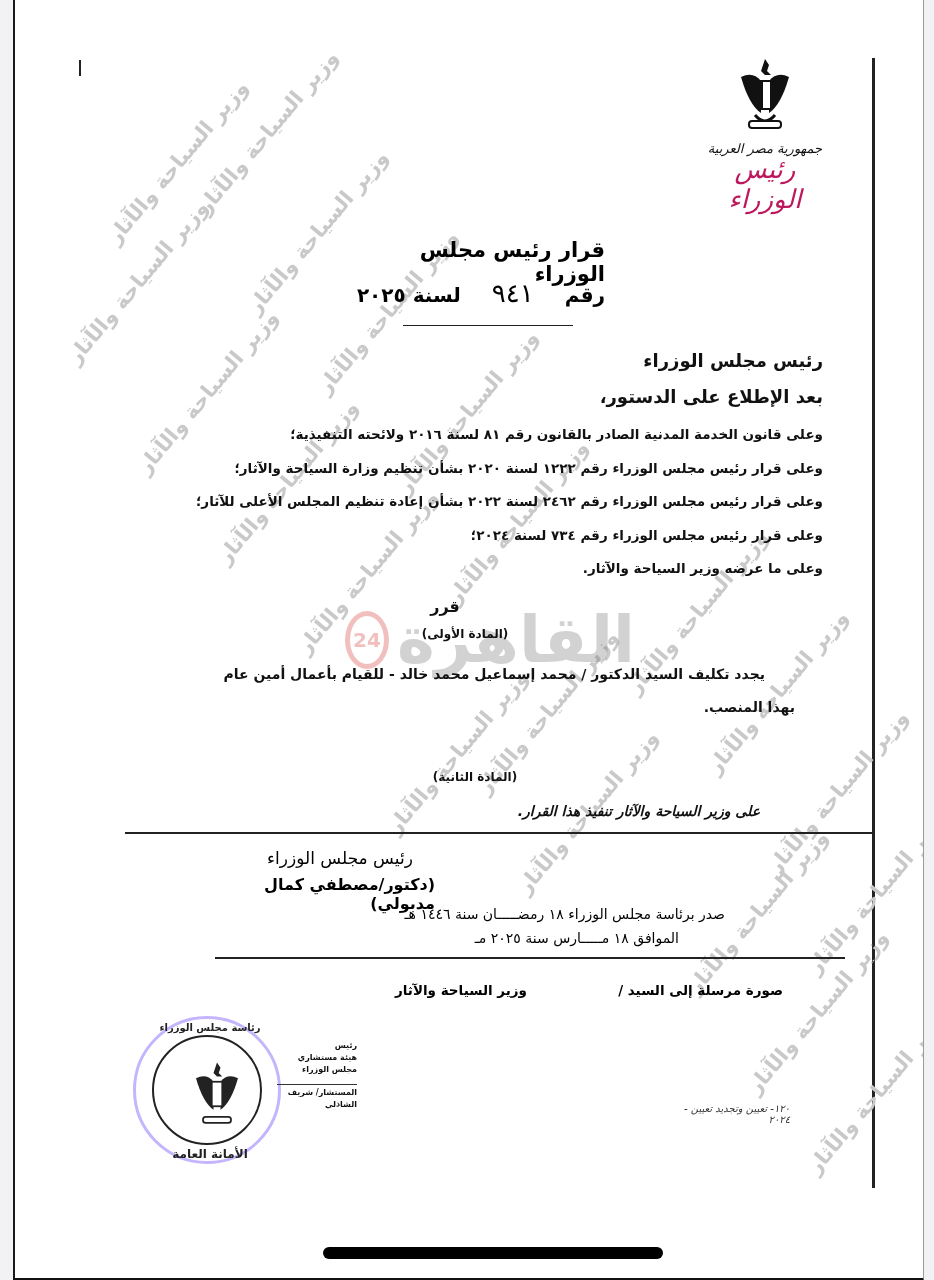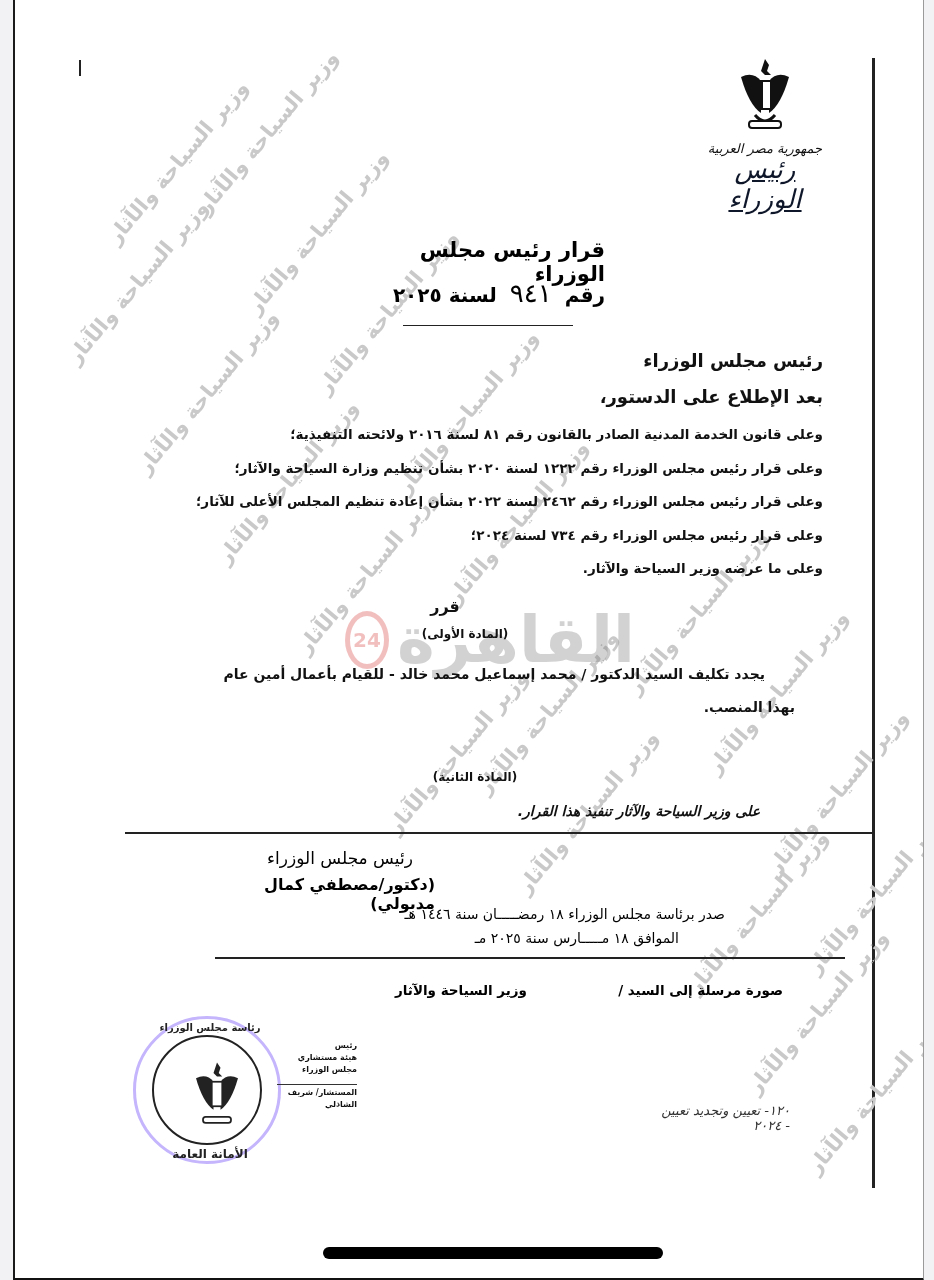--- a/index.html
+++ b/index.html
@@ -45,35 +45,35 @@
   .header-emblem {
     position:absolute; left:680px; top:55px; width:140px; height:155px;
     text-align:center;
   }
   .eagle { width:60px; height:80px; margin:0 auto; }
   .republic-label {
     font-size:13px; font-style:italic; direction:rtl; color:#111; margin-top:2px;
     font-family:"DejaVu Serif", serif;
   }
   .pm-label {
-    font-size:26px; direction:rtl; color:#0f172a; font-family:"DejaVu Serif", serif;
-    font-style:italic; margin-top:-2px;text-decoration:underline;
+    font-size:26px; direction:rtl; color:#be185d; font-family:"DejaVu Serif", serif;
+    font-style:italic; margin-top:-2px;
   }
   .rtl { direction:rtl; text-align:right; color:#111; }
   .title {
     position:absolute; left:340px; top:238px; width:250px;
     font-size:21px; font-weight:bold; text-align:right; direction:rtl;
   }
   .number-line {
     position:absolute; left:340px; top:278px; width:250px;
     font-size:20px; font-weight:bold; text-align:right; direction:rtl;
   }
   .handwritten {
     font-family:"DejaVu Serif", serif; font-weight:normal; font-size:26px;
-    margin:0 6px; letter-spacing:6px;
+    margin:0 24px; letter-spacing:6px;
   }
   .title-rule {
     position:absolute; left:388px; top:325px; width:170px; height:1px; background:#222;
   }
   .issuer {
     position:absolute; left:500px; top:350px; width:308px;
     font-size:18px; font-weight:bold;
   }
   .preamble-head {
     position:absolute; left:380px; top:386px; width:428px;
@@ -138,21 +138,21 @@
     position:absolute; left:30px; top:128px; width:88px; font-size:12px;
     text-align:center; direction:rtl; color:#222; font-weight:bold;
   }
   .stamp-eagle { position:absolute; left:33px; top:22px; width:60px; height:70px; }
   .signer {
     position:absolute; left:262px; top:1040px; width:80px; font-size:8px;
     text-align:right; direction:rtl; color:#111; line-height:12px; font-weight:bold;
   }
   .signer .scribble { height:6px; border-bottom:1px solid #333; margin:2px 0; }
   .footnote {
-    position:absolute; left:645px; top:1103px; width:130px; font-size:13px;
+    position:absolute; left:645px; top:1103px; width:130px; font-size:10px;
     text-align:right; direction:rtl; color:#333; font-style:italic;
   }
   .home-indicator {
     position:absolute; left:308px; top:1247px; width:340px; height:12px;
     border-radius:8px; background:#000;
   }
 </style>
 </head>
 <body>
 

